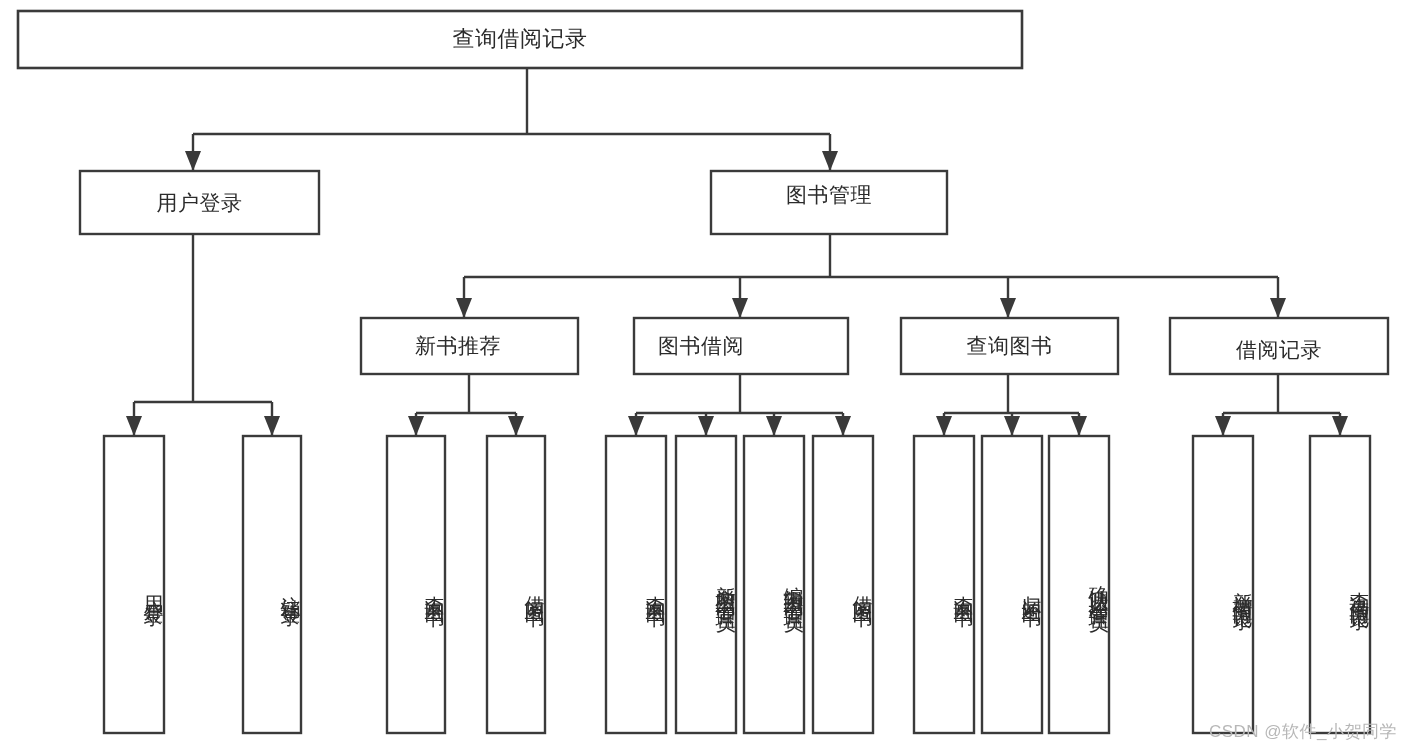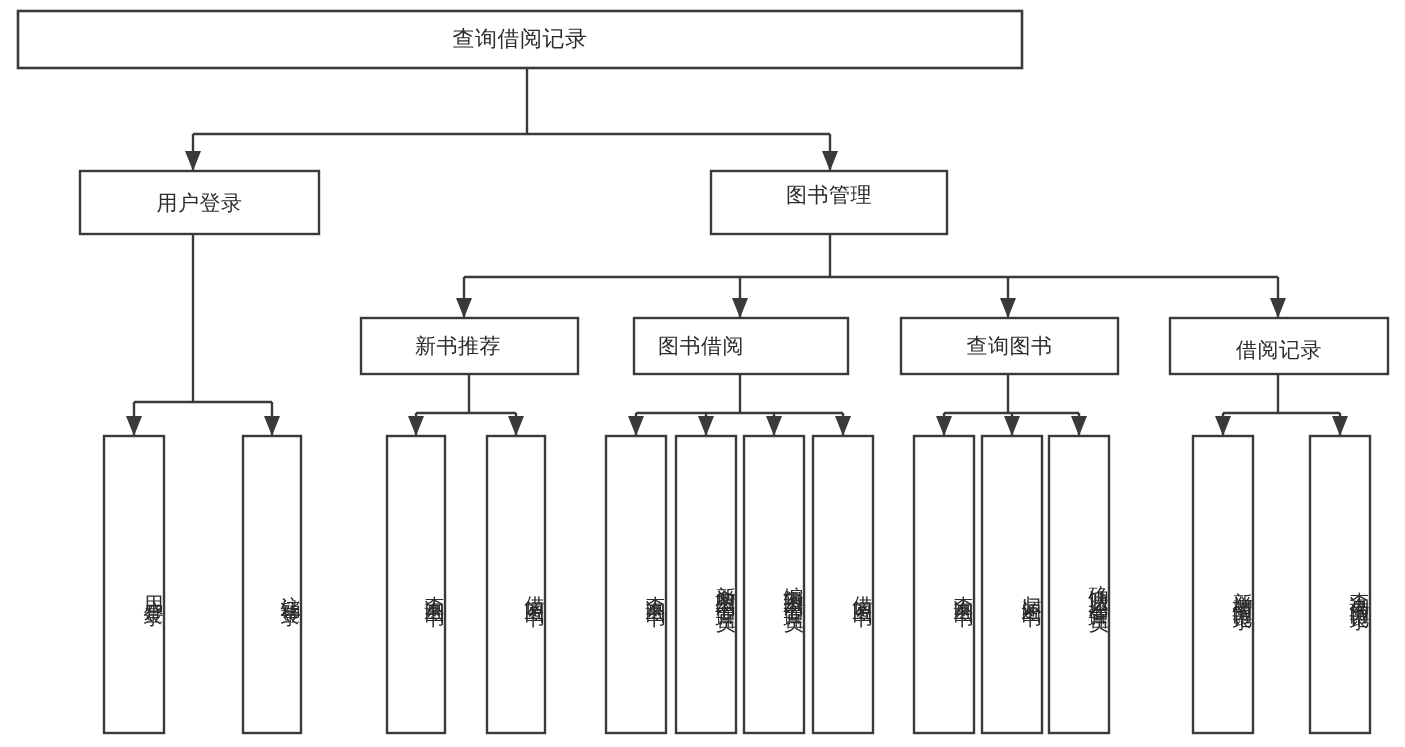--- a/index.html
+++ b/index.html
@@ -185,13 +185,14 @@
       <div class="node-label vertical" style="left: 606px; top: 436px; width: 60px; height: 297px;">查询图书</div>
       <div class="node-label vertical" style="left: 676px; top: 436px; width: 60px; height: 297px;">新增图书（管理员）</div>
       <div class="node-label vertical" style="left: 744px; top: 436px; width: 60px; height: 297px;">编辑图书（管理员）</div>
       <div class="node-label vertical" style="left: 813px; top: 436px; width: 60px; height: 297px;">借阅图书</div>
       <div class="node-label vertical" style="left: 914px; top: 436px; width: 60px; height: 297px;">查询图书</div>
       <div class="node-label vertical" style="left: 982px; top: 436px; width: 60px; height: 297px;">归还图书</div>
       <div class="node-label vertical" style="left: 1049px; top: 436px; width: 60px; height: 297px;">确认归还（管理员）</div>
       <div class="node-label vertical" style="left: 1193px; top: 436px; width: 60px; height: 297px;">新增借阅记录</div>
       <div class="node-label vertical" style="left: 1310px; top: 436px; width: 60px; height: 297px;">查询借阅记录</div>
     </div>
+  <div id="watermark">CSDN @软件_小贺同学</div>
 </div>
 
 </body></html>

